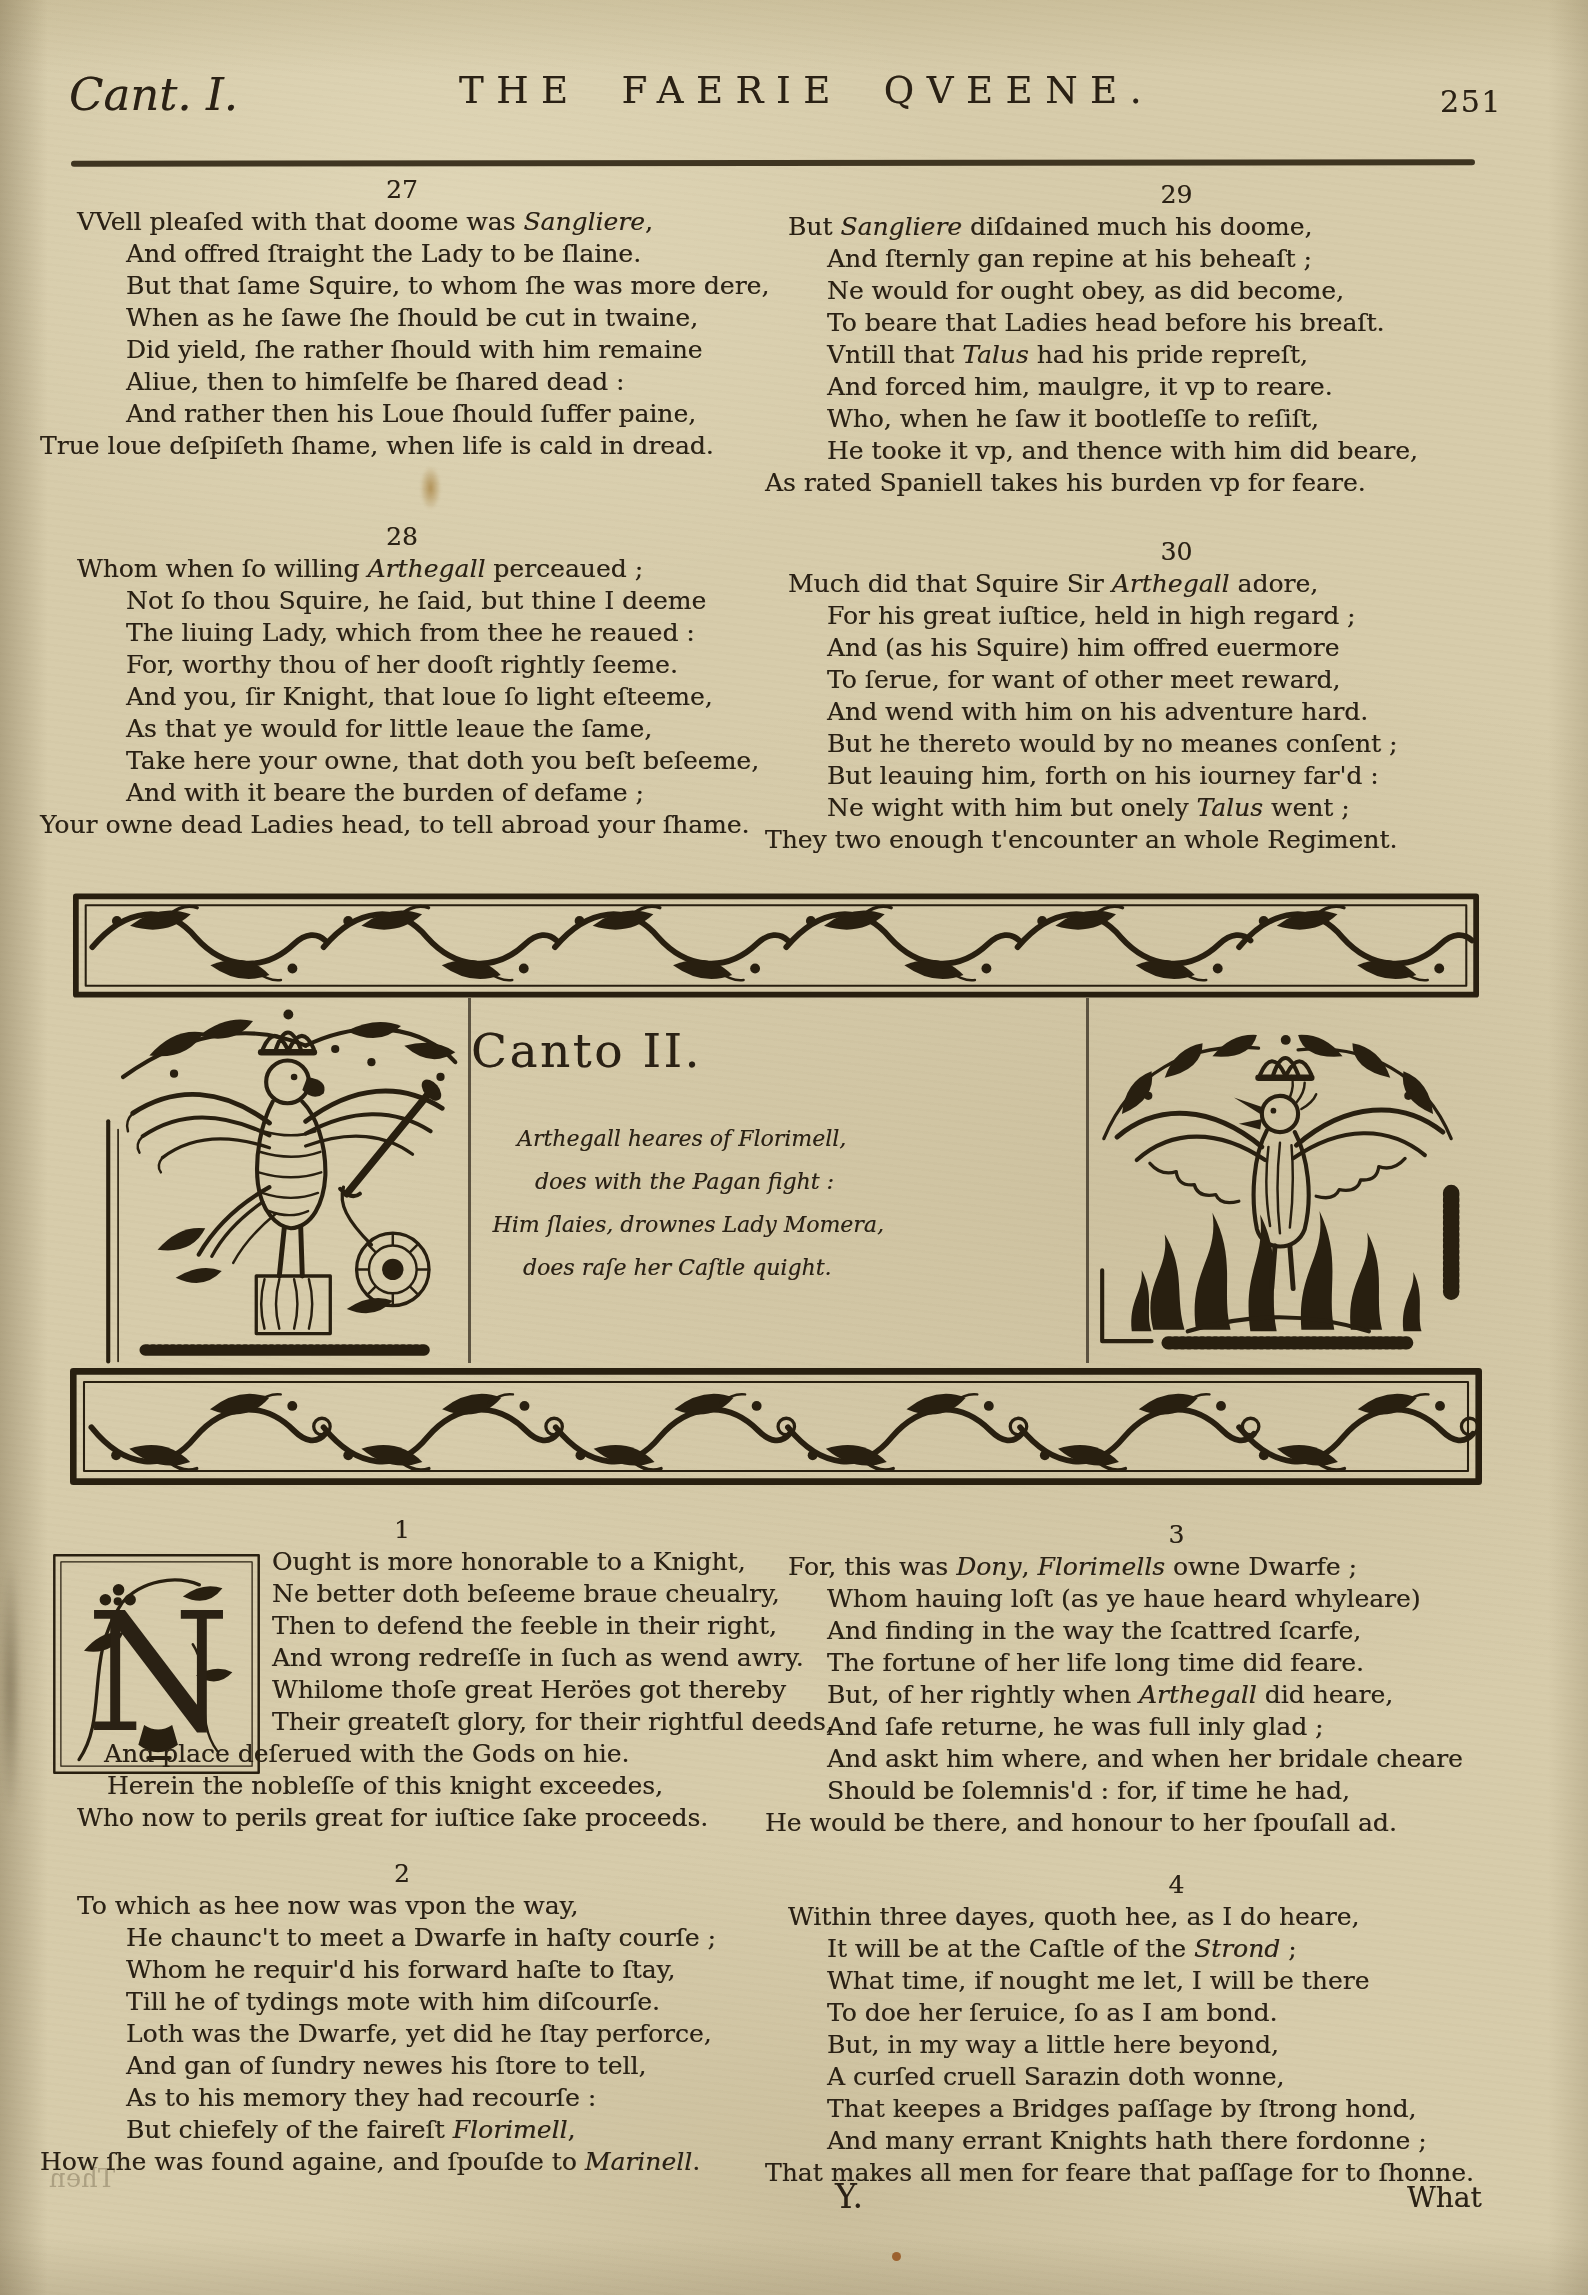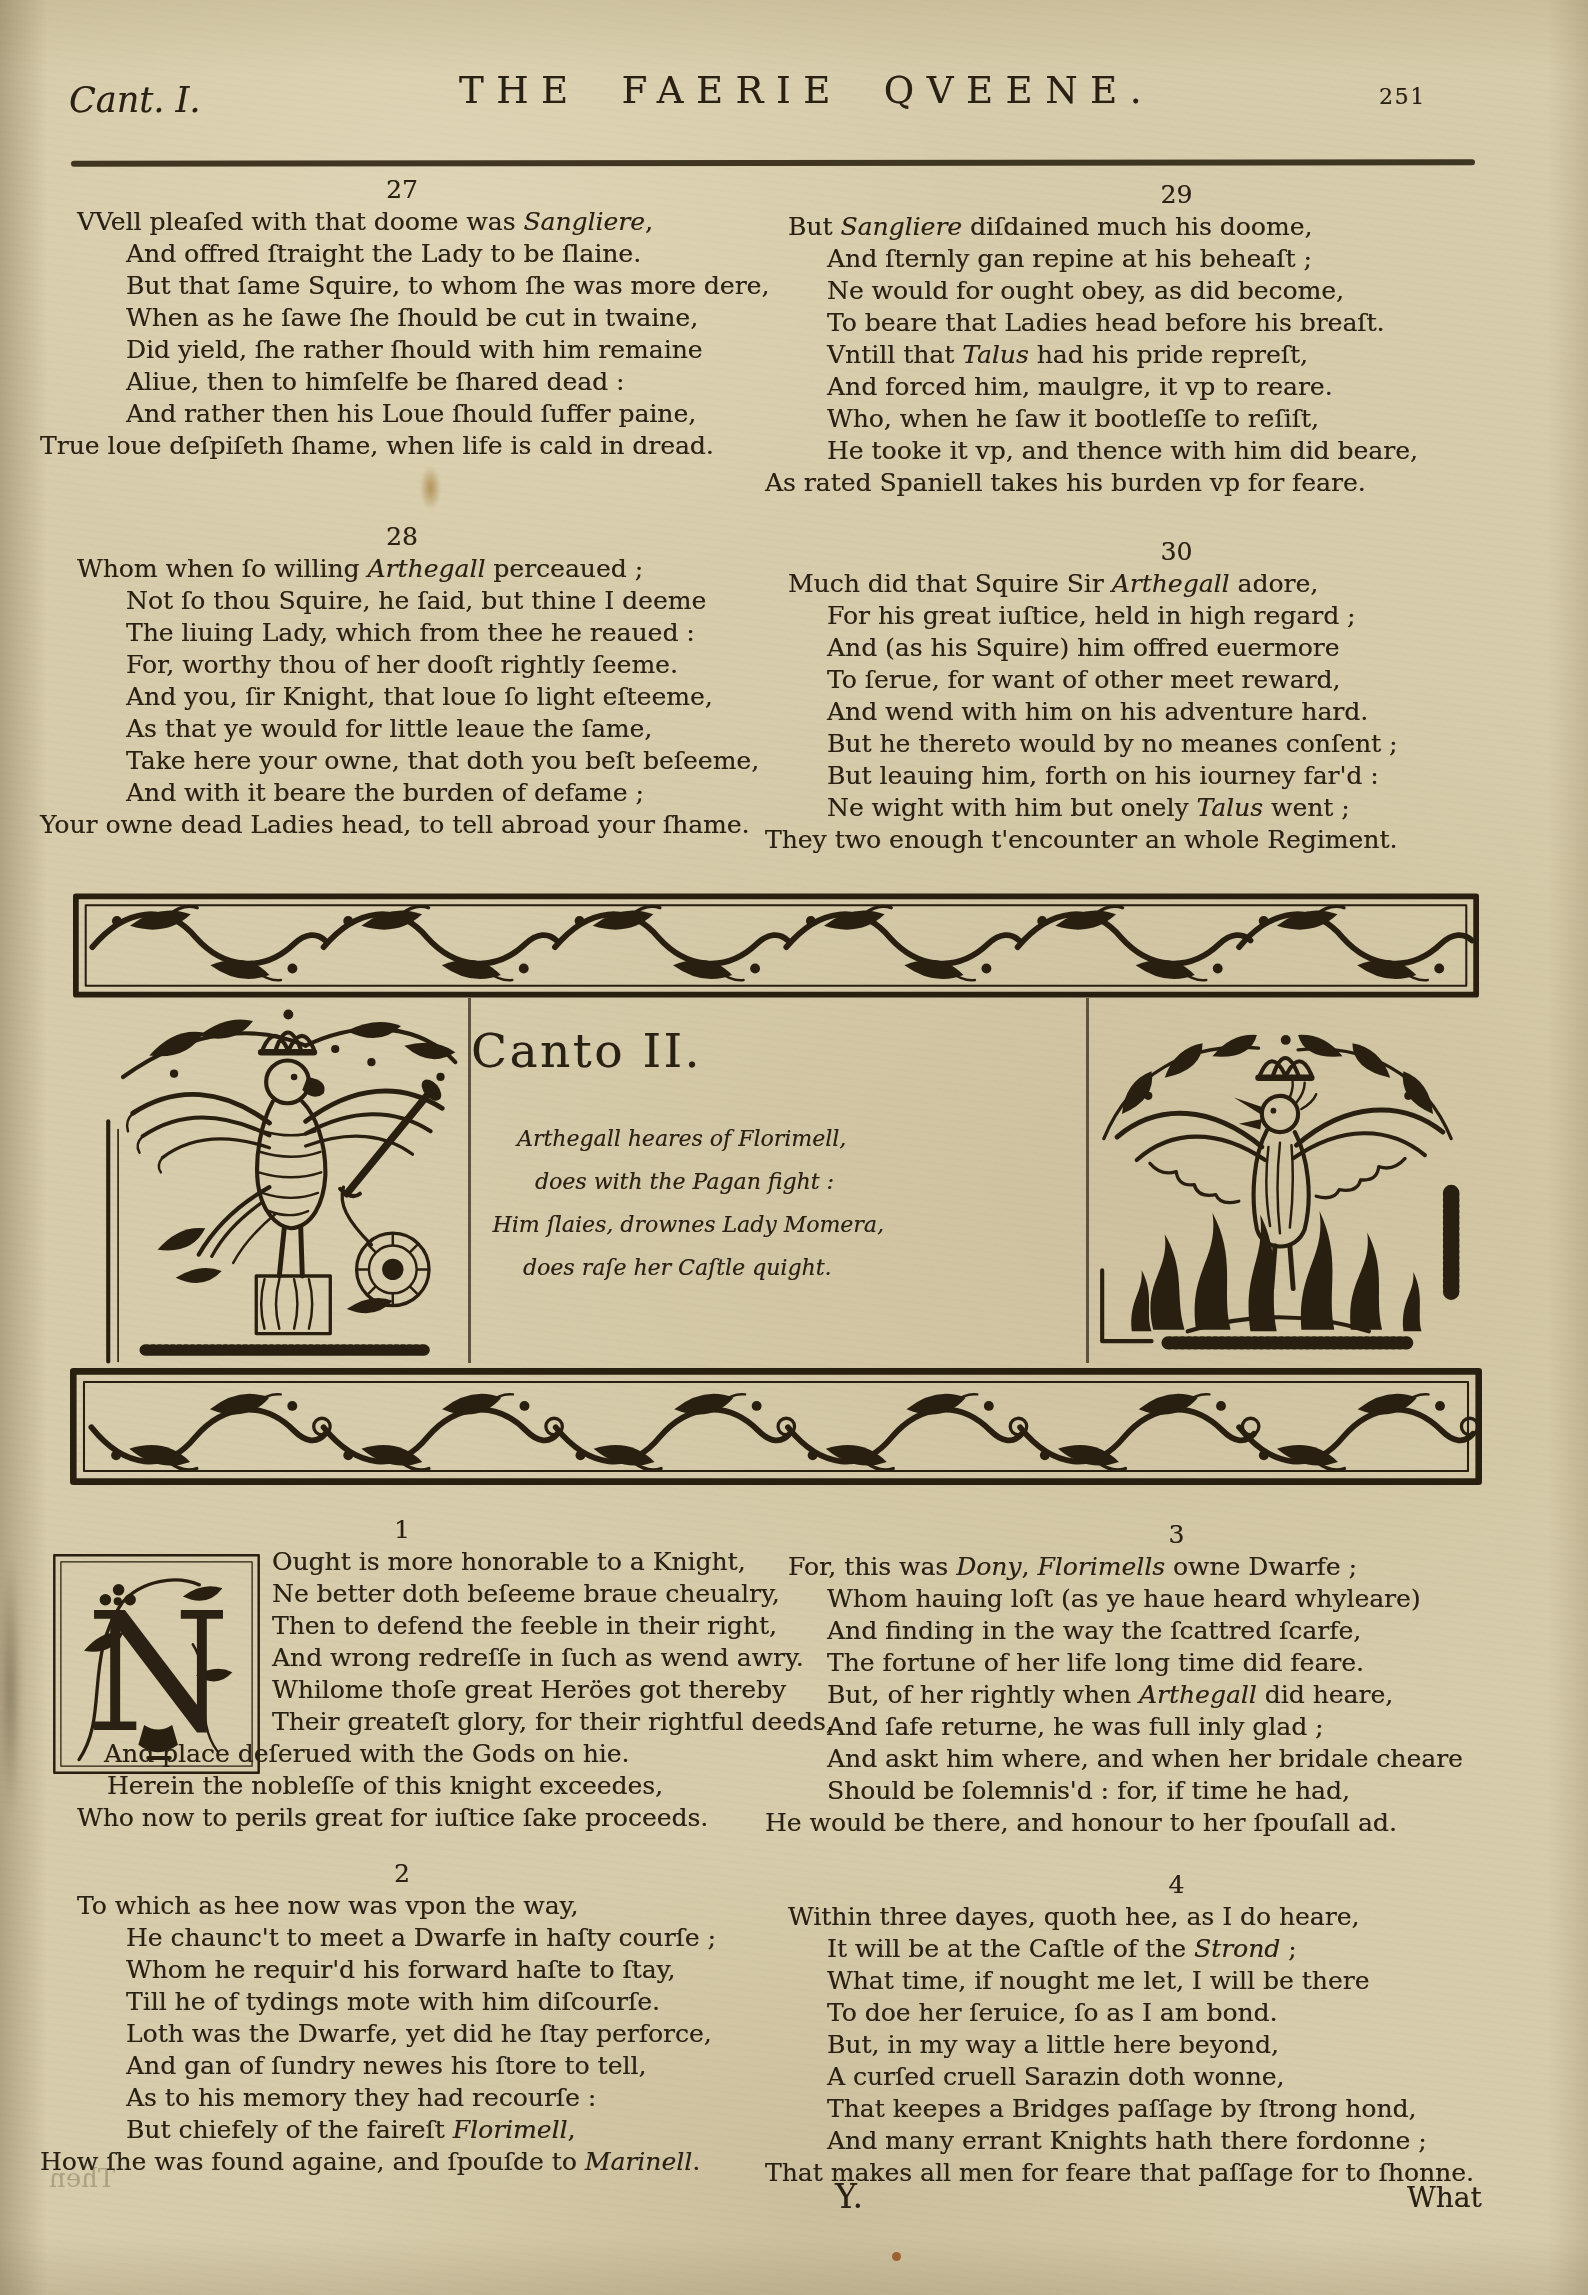--- a/index.html
+++ b/index.html
@@ -16,24 +16,24 @@
       radial-gradient(658px 494px at 52% 96%, rgba(120,100,60,.13), transparent 75%),
       repeating-linear-gradient(7deg, rgba(120,100,60,.025) 0 2.5px, transparent 2.5px 7.4px);
     font-family:"DejaVu Serif", serif;
     color:#2a2115;
   }
   .abs{position:absolute;}
   .ink{color:#2a2115; text-shadow:0.3px 0.4px 0.6px rgba(41,32,15,.5);}
   .it{font-style:italic;}
 
   
-  .hdr-canto{left:69px;top:80px;font-size:35px;font-style:italic;}
+  .hdr-canto{left:69px;top:68px;font-size:45px;font-style:italic;}
   .hdr-title{left:0;right:0;top:69px;text-align:center;text-indent:25px;
              font-size:37px;letter-spacing:.34em;word-spacing:.45em;}
-  .hdr-page{left:1379px;top:84px;font-size:22px;letter-spacing:1.6px;}
+  .hdr-page{left:1440px;top:84px;font-size:30px;letter-spacing:1.6px;}
   .hdr-rule{left:71px;top:160px;width:1404px;height:5.8px;background:#332917;
             border-radius:3.3px;opacity:.93;transform:rotate(-.06deg);}
 
   
   .stanza{font-size:25px;line-height:32px;}
   .snum{text-align:center;font-size:25px;height:32px;}
   .colL .snum{padding-right:33px;}
   .colR .snum{text-align:center;}
   .line{white-space:nowrap;}
   .colL .line{margin-left:86px;}

